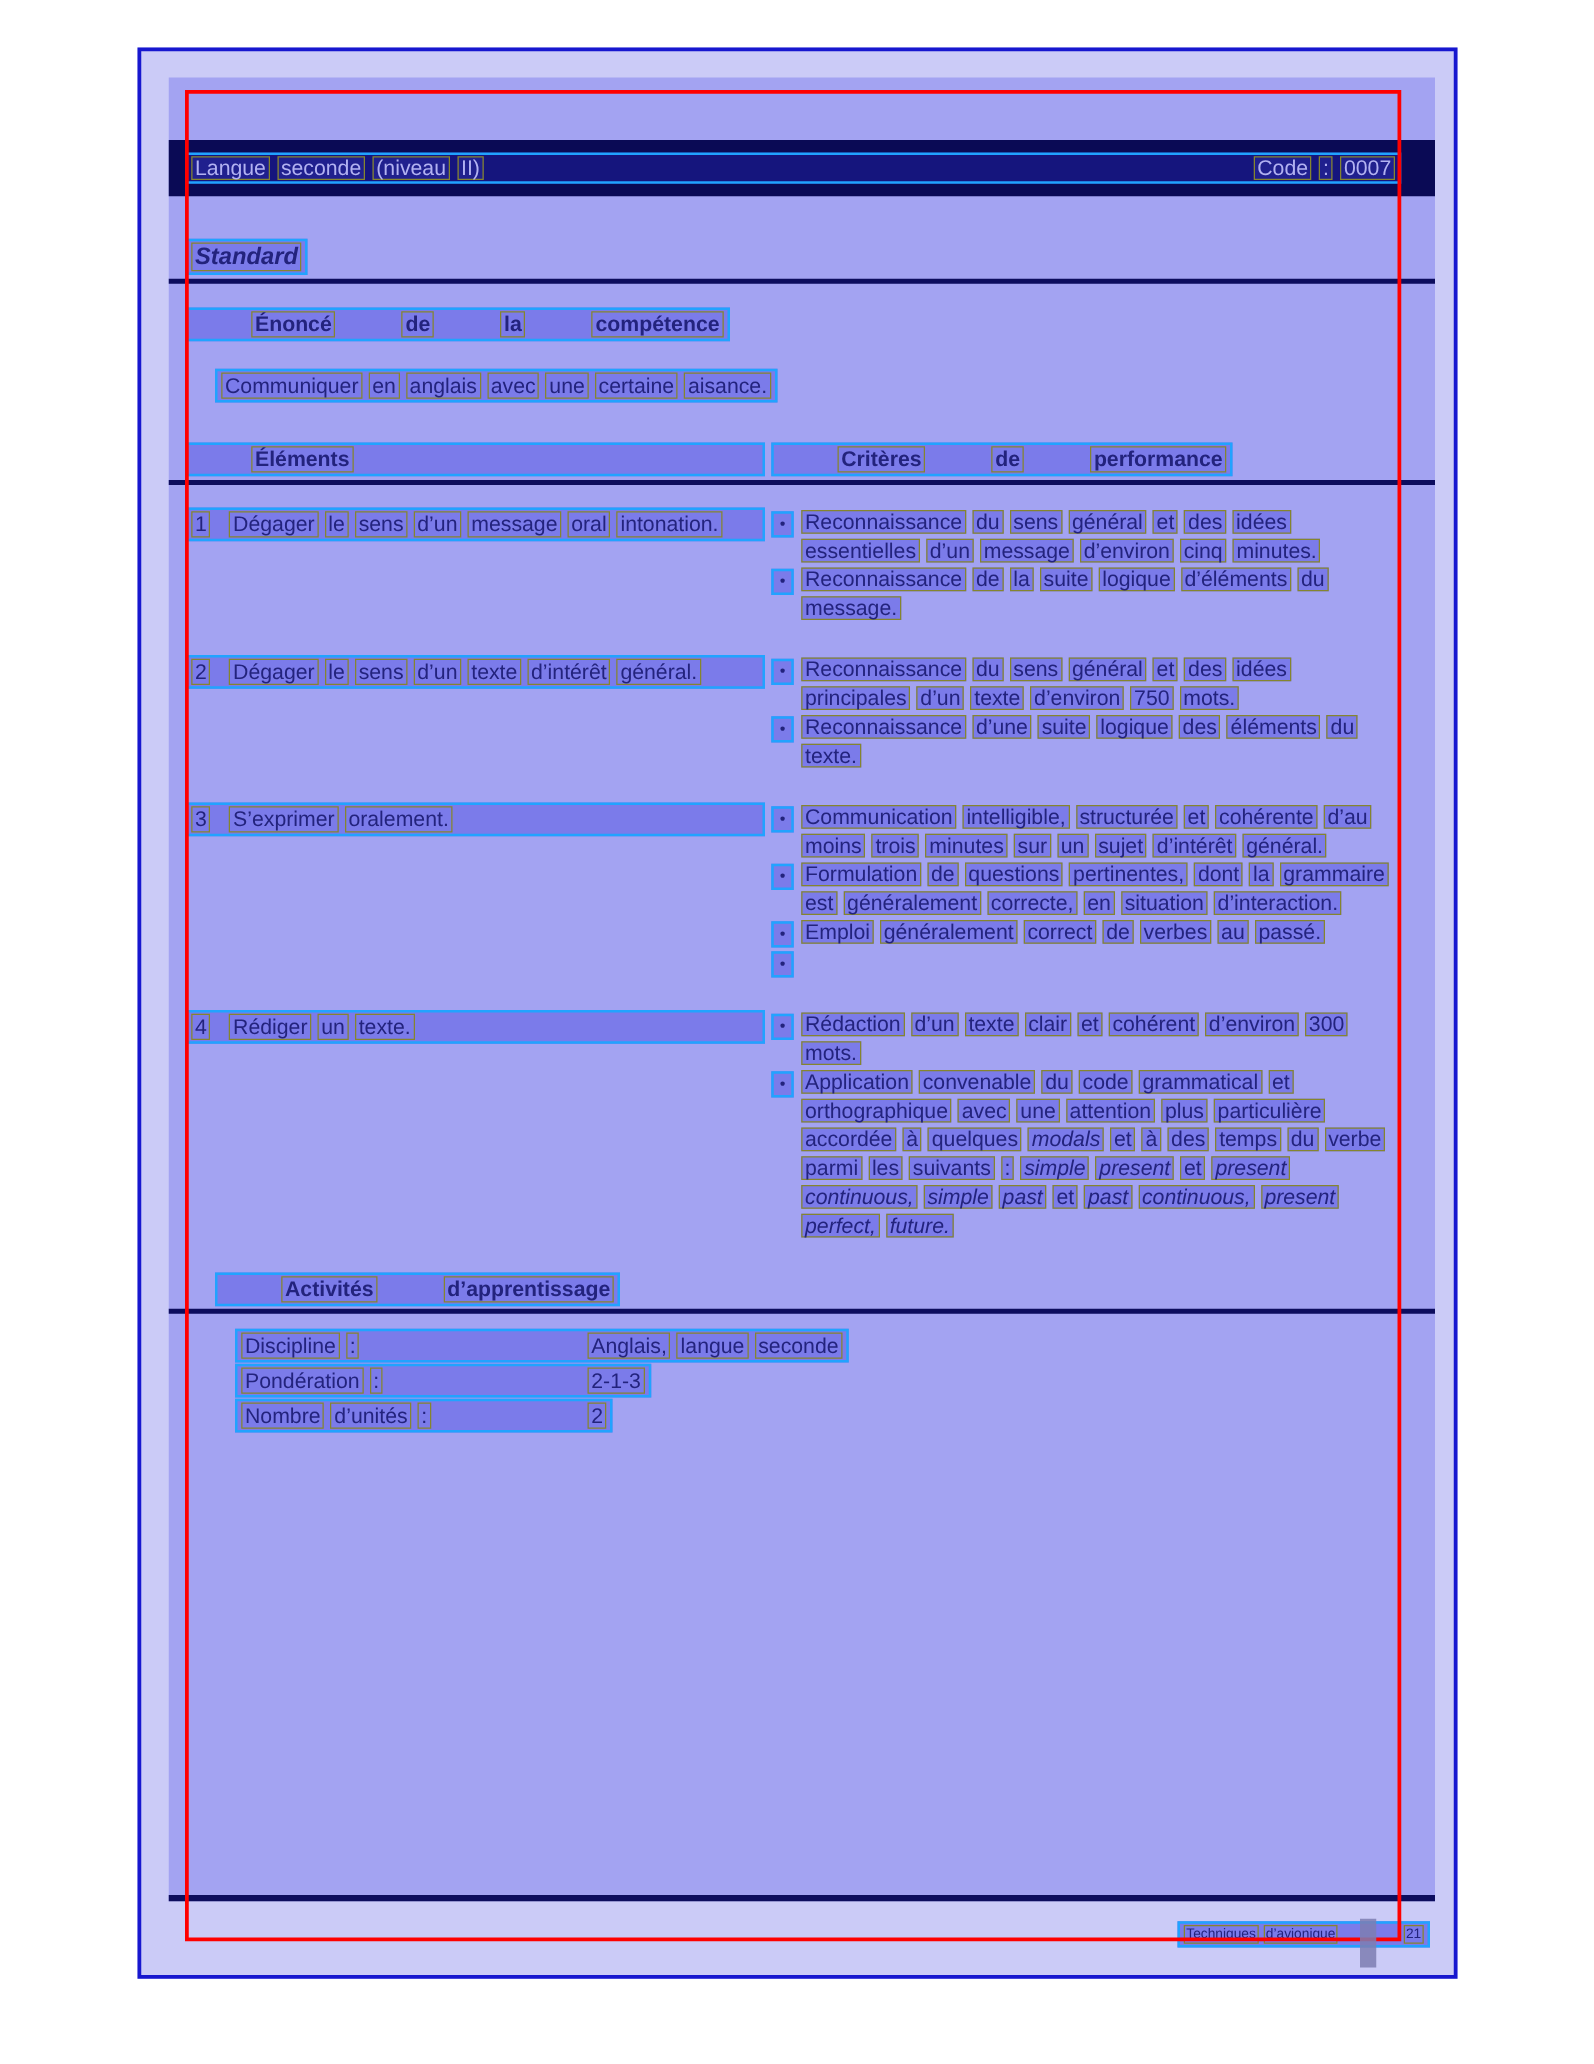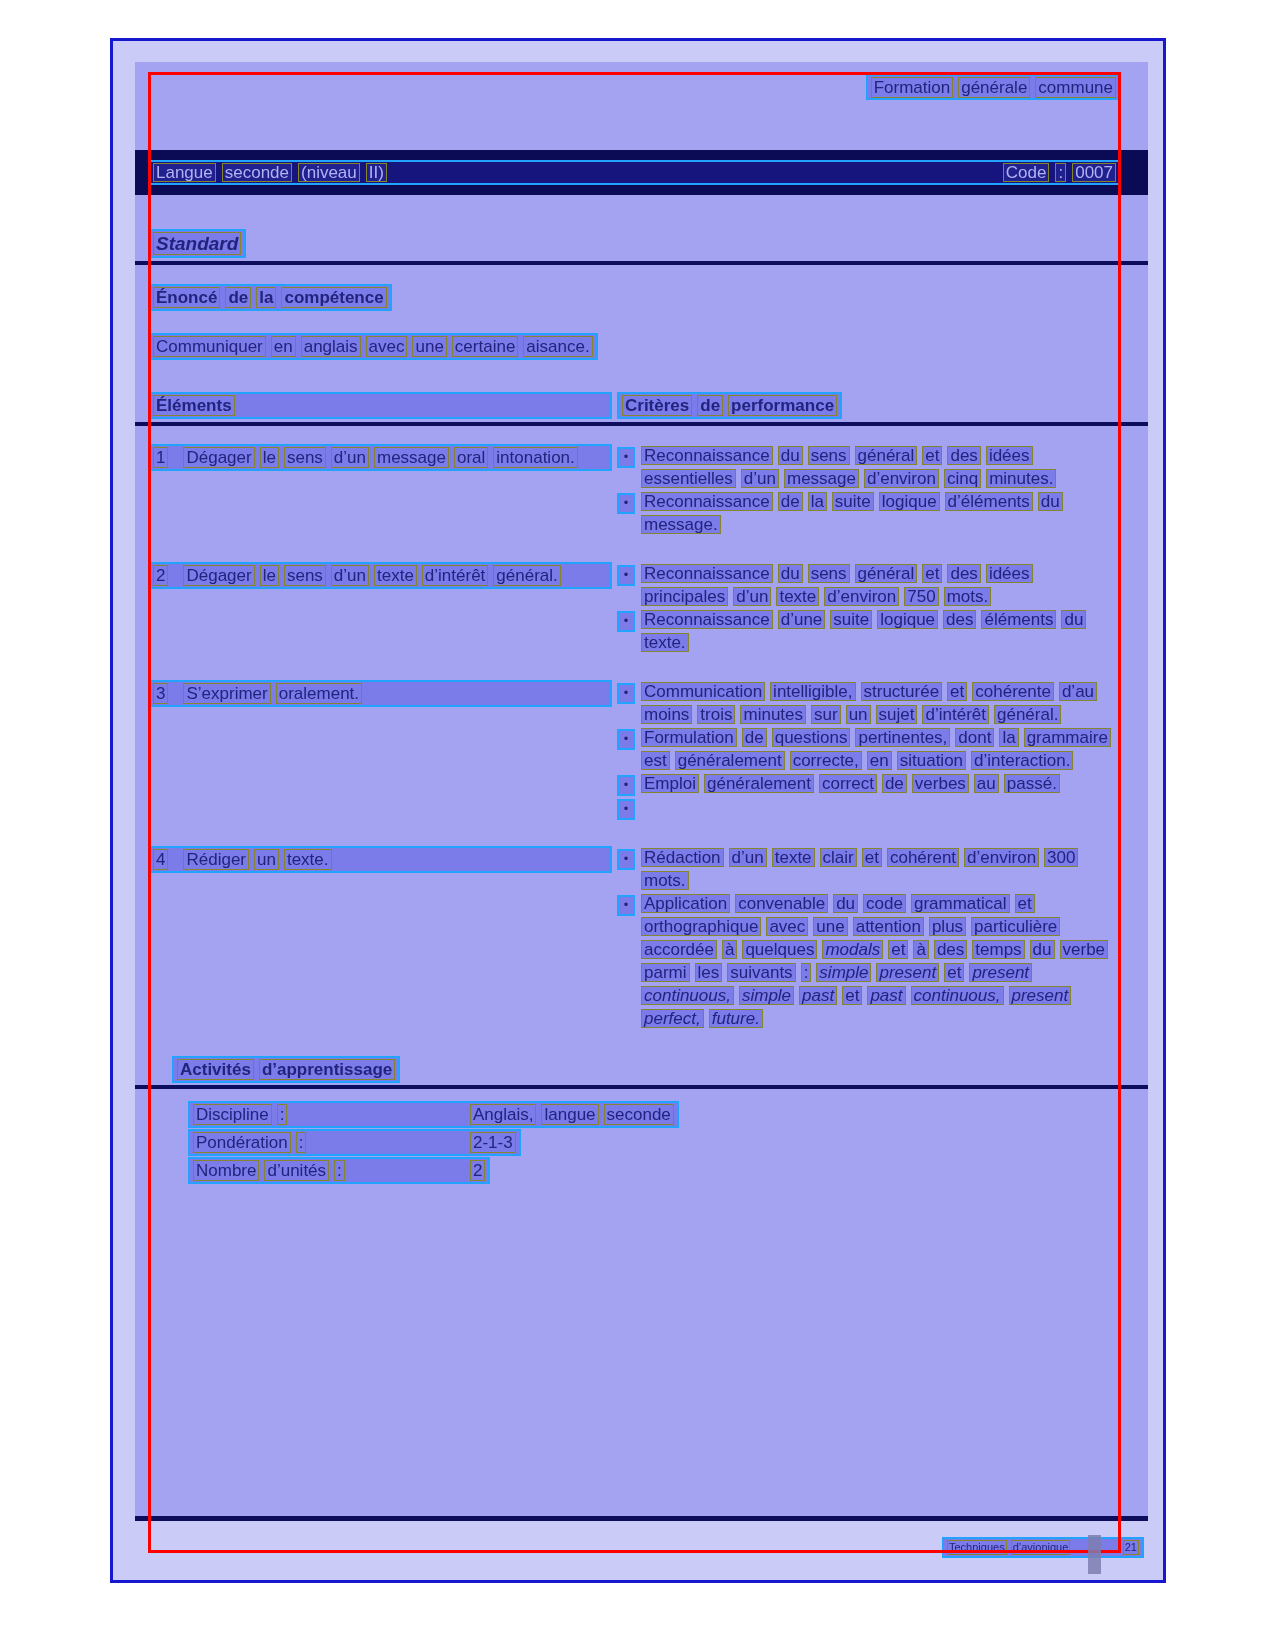--- a/index.html
+++ b/index.html
@@ -15,21 +15,21 @@
 
   .red-box{position:absolute;left:148px;top:72px;width:973px;height:1481px;
     border:3px solid #ff0000;box-sizing:border-box;pointer-events:none;z-index:5;}
 
   .cursor-bar{position:absolute;left:1088px;top:1535px;width:13px;height:39px;
     background:#7e7eb2;opacity:.85;z-index:6;}
 
   .word{background:#7b7bea;border:1px solid #85852e;padding:0 2px;color:#23237d;
     display:inline-block;font-size:17px;line-height:19px;white-space:nowrap;}
   .it{font-style:italic;}
-  .b .word{font-weight:bold;}
+  .b .word{font-weight:bold;margin-left:48px;}
 
   .linebox{border:2px solid #21a3ff;background:#7b7bea;display:inline-flex;
     gap:5px;padding:1px 3px;align-items:baseline;box-sizing:border-box;}
 
   .topright{display:flex;justify-content:flex-end;padding-top:12px;height:26px;}
 
   .navy-bar{height:45px;background:#0a0a55;margin:50px -27px 0 -13px;
     padding:10px 27px 0 13px;box-sizing:border-box;}
   .bar-line{height:25px;border:2px solid #21a3ff;background:#15157d;display:flex;
     justify-content:space-between;align-items:center;padding:0 3px;box-sizing:border-box;}
@@ -38,21 +38,21 @@
 
   .rule{height:4px;background:#0d0d5e;margin:3px -27px 0 -13px;}
 
   .title-row{display:grid;grid-template-columns:469px 1fr;margin-top:34px;justify-items:start;}
   .title-row .word{font-weight:bold;font-style:italic;font-size:19px;line-height:21px;}
   .elements-row{margin-top:32px;}
   .elements-row .word{font-weight:bold;font-style:normal;font-size:17px;line-height:19px;}
   .left-col-box{width:464px;}
 
   .enonce-title{margin-top:19px;}
-  .enonce-body{margin-top:22px;}
+  .enonce-body{margin-top:22px;margin-left:24px;}
   .fit{align-self:flex-start;}
   .mt{display:flex;}
 
   #rows{margin-top:18px;}
   .trow{display:grid;grid-template-columns:469px 1fr;margin-bottom:26px;align-items:start;}
   .num{margin-right:10px;}
 
   .crit{display:flex;align-items:flex-start;gap:6px;}
   .bullet-box{margin-top:3px;width:14px;height:17px;border:2px solid #21a3ff;
     background:#7b7bea;color:#23237d;font-size:13px;line-height:15px;text-align:center;flex:none;}
@@ -75,27 +75,20 @@
   .f-page{margin-left:auto;display:flex;}
 </style>
 </head>
 <body>
 
 <div class="canvas">
   <div class="blue-frame"></div>
 
   <div class="content">
 
-    <div class="topright">
-      <div class="linebox">
-          <span class="word">Formation</span>
-          <span class="word">générale</span>
-          <span class="word">commune</span>
-        </div>
-    </div>
 
     <div class="navy-bar">
       <div class="bar-line">
         <div class="bar-words">
             <span class="word">Langue</span>
             <span class="word">seconde</span>
             <span class="word">(niveau</span>
             <span class="word">II)</span>
           </div>
         <div class="bar-words">

